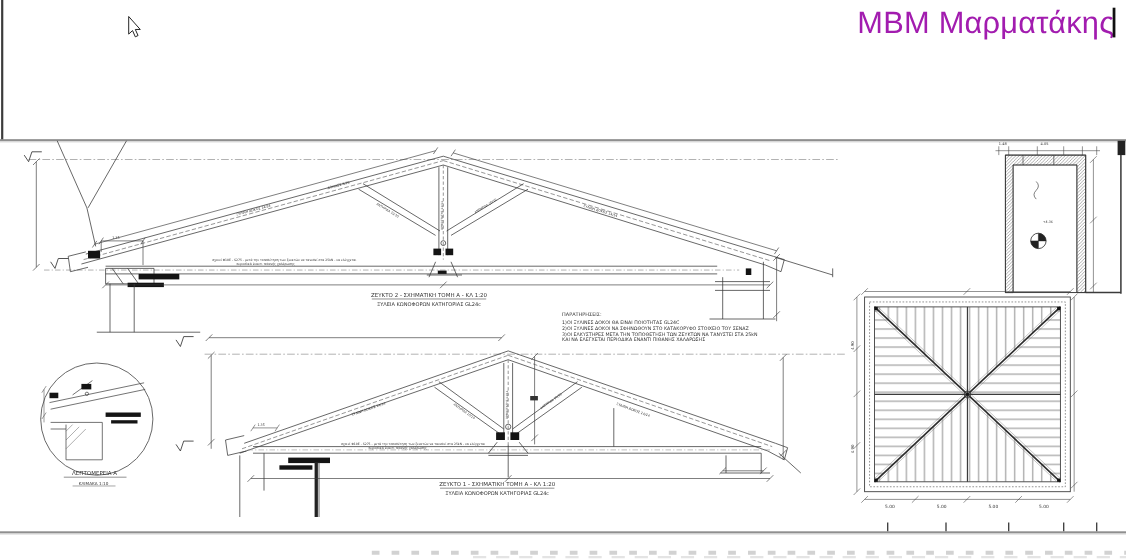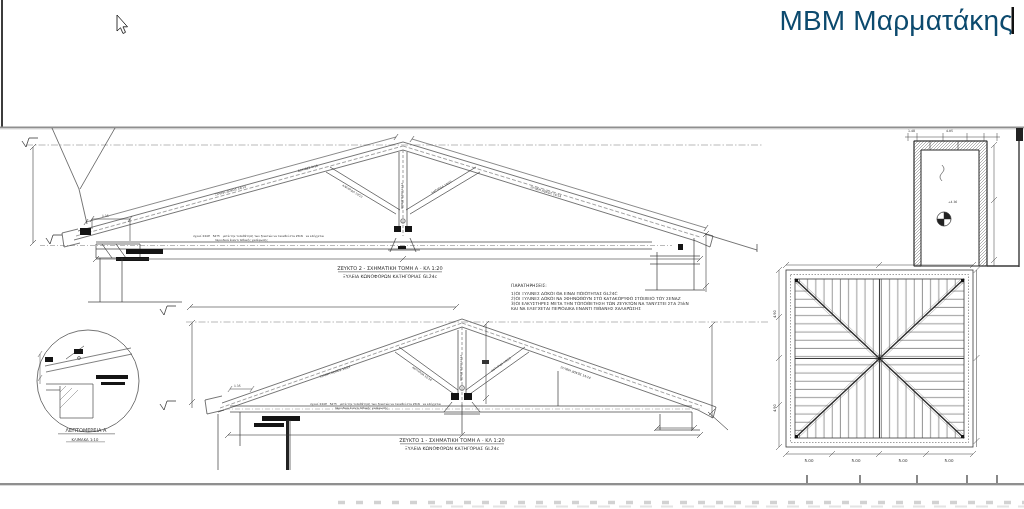--- a/index.html
+++ b/index.html
@@ -1,18 +1,18 @@
 <!DOCTYPE html>
 <html><head>
 <meta charset="utf-8">
 <style>
   html,body{margin:0;padding:0;background:#fff;}
   .stage{position:relative;width:1024px;height:509px;background:#ffffff;overflow:hidden;
          font-family:"DejaVu Sans",sans-serif;}
-  .title{position:absolute;top:5px;right:11px;font-size:28px;color:#0c4a6e;
+  .title{position:absolute;top:5px;right:11px;font-size:28px;color:#a21caf;
          font-family:"Liberation Sans","DejaVu Sans",sans-serif;letter-spacing:0.2px;}
   svg.art{position:absolute;left:0;top:0;}
   svg text{font-family:"DejaVu Sans",sans-serif;fill:#333;}
 </style>
 </head>
 <body>
 
 <div class="stage">
 
   <div class="title">MBM Μαρματάκης</div>

